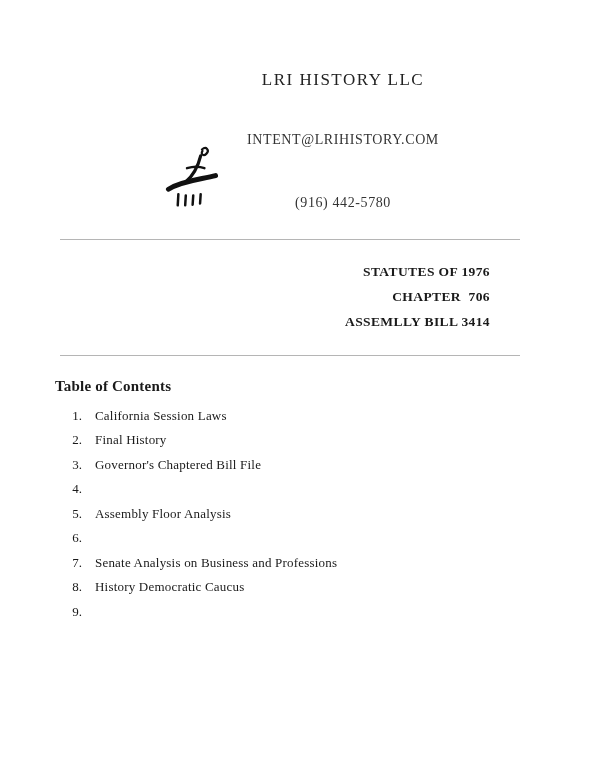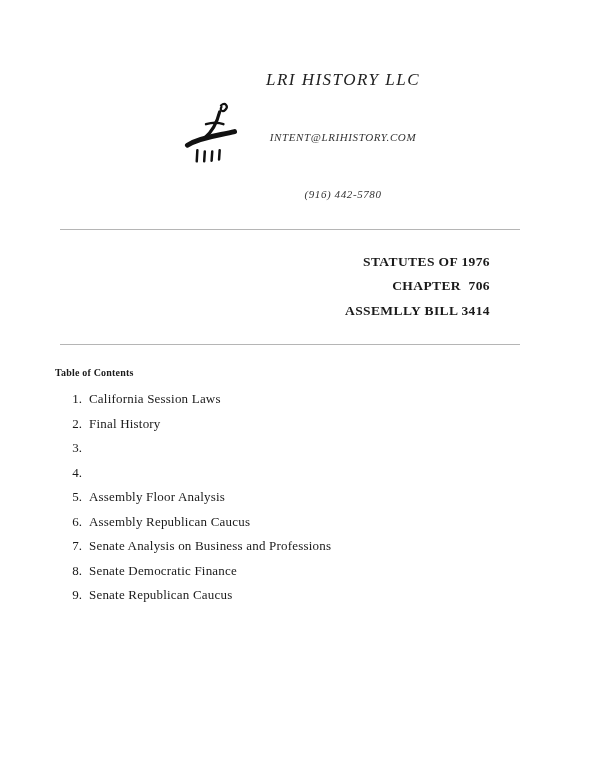--- a/index.html
+++ b/index.html
@@ -13,43 +13,42 @@
     height: 776px;
     background: #ffffff;
     font-family: "Liberation Serif", "DejaVu Serif", serif;
     color: #1a1a1a;
     overflow: hidden;
   }
   
   .letterhead {
     display: flex;
     justify-content: center;
-    align-items: center;
+    align-items: flex-end;
     gap: 24px;
     padding-top: 64px;
-    font-style: italic;
   }
   .logo-wrap {
     width: 62px;
     height: 72px;
     flex: 0 0 auto;
     margin-top: 2px;
   }
   .head-text {
     text-align: center;
     padding-top: 6px;
   }
   .company-name {
     font-size: 17px;
     letter-spacing: 1.5px;
     color: #222;
     margin-bottom: 8px;
   }
   .contact-line {
-    font-size: 11px;
+    font-size: 14px;
     letter-spacing: 0.6px;
     color: #333;
     line-height: 1.75;
     text-transform: uppercase;
     margin-top: 38px;
   }
   .contact-line.phone {
     text-transform: none;
   }
   .rule {
@@ -69,21 +68,21 @@
     font-weight: bold;
     font-size: 13.5px;
     line-height: 1.85;
     letter-spacing: 0.4px;
     color: #1a1a1a;
     white-space: pre;
   }
   
   .toc-heading {
     font-weight: bold;
-    font-size: 10px;
+    font-size: 15px;
     color: #1a1a1a;
     margin: 22px 0 14px 55px;
     letter-spacing: 0.2px;
   }
   ol.toc {
     list-style: none;
     margin: 0;
     padding: 0 0 0 55px;
   }
   ol.toc li {
@@ -94,21 +93,21 @@
     margin-bottom: 11.5px;
     color: #1a1a1a;
   }
   .toc-num {
     display: inline-block;
     width: 27px;
     text-align: right;
     flex: 0 0 auto;
   }
   .toc-text {
-    margin-left: 7px;
+    margin-left: 13px;
     letter-spacing: 0.2px;
   }
 </style>
 </head>
 <body>
 
 <div class="page">
 
   <div class="letterhead">
     <div class="logo-wrap">
@@ -153,39 +152,38 @@
       <li>
         <span class="toc-num">1.</span>
         <span class="toc-text">California Session Laws</span>
       </li>
       <li>
         <span class="toc-num">2.</span>
         <span class="toc-text">Final History</span>
       </li>
       <li>
         <span class="toc-num">3.</span>
+        <span class="toc-text">Governor's Chaptered Bill File</span>
       </li>
       <li>
         <span class="toc-num">4.</span>
       </li>
       <li>
         <span class="toc-num">5.</span>
         <span class="toc-text">Assembly Floor Analysis</span>
       </li>
       <li>
         <span class="toc-num">6.</span>
-        <span class="toc-text">Assembly Republican Caucus</span>
       </li>
       <li>
         <span class="toc-num">7.</span>
         <span class="toc-text">Senate Analysis on Business and Professions</span>
       </li>
       <li>
         <span class="toc-num">8.</span>
-        <span class="toc-text">Senate Democratic Finance</span>
+        <span class="toc-text">History Democratic Caucus</span>
       </li>
       <li>
         <span class="toc-num">9.</span>
-        <span class="toc-text">Senate Republican Caucus</span>
       </li>
     </ol>
 
 </div>
 
 </body></html>

